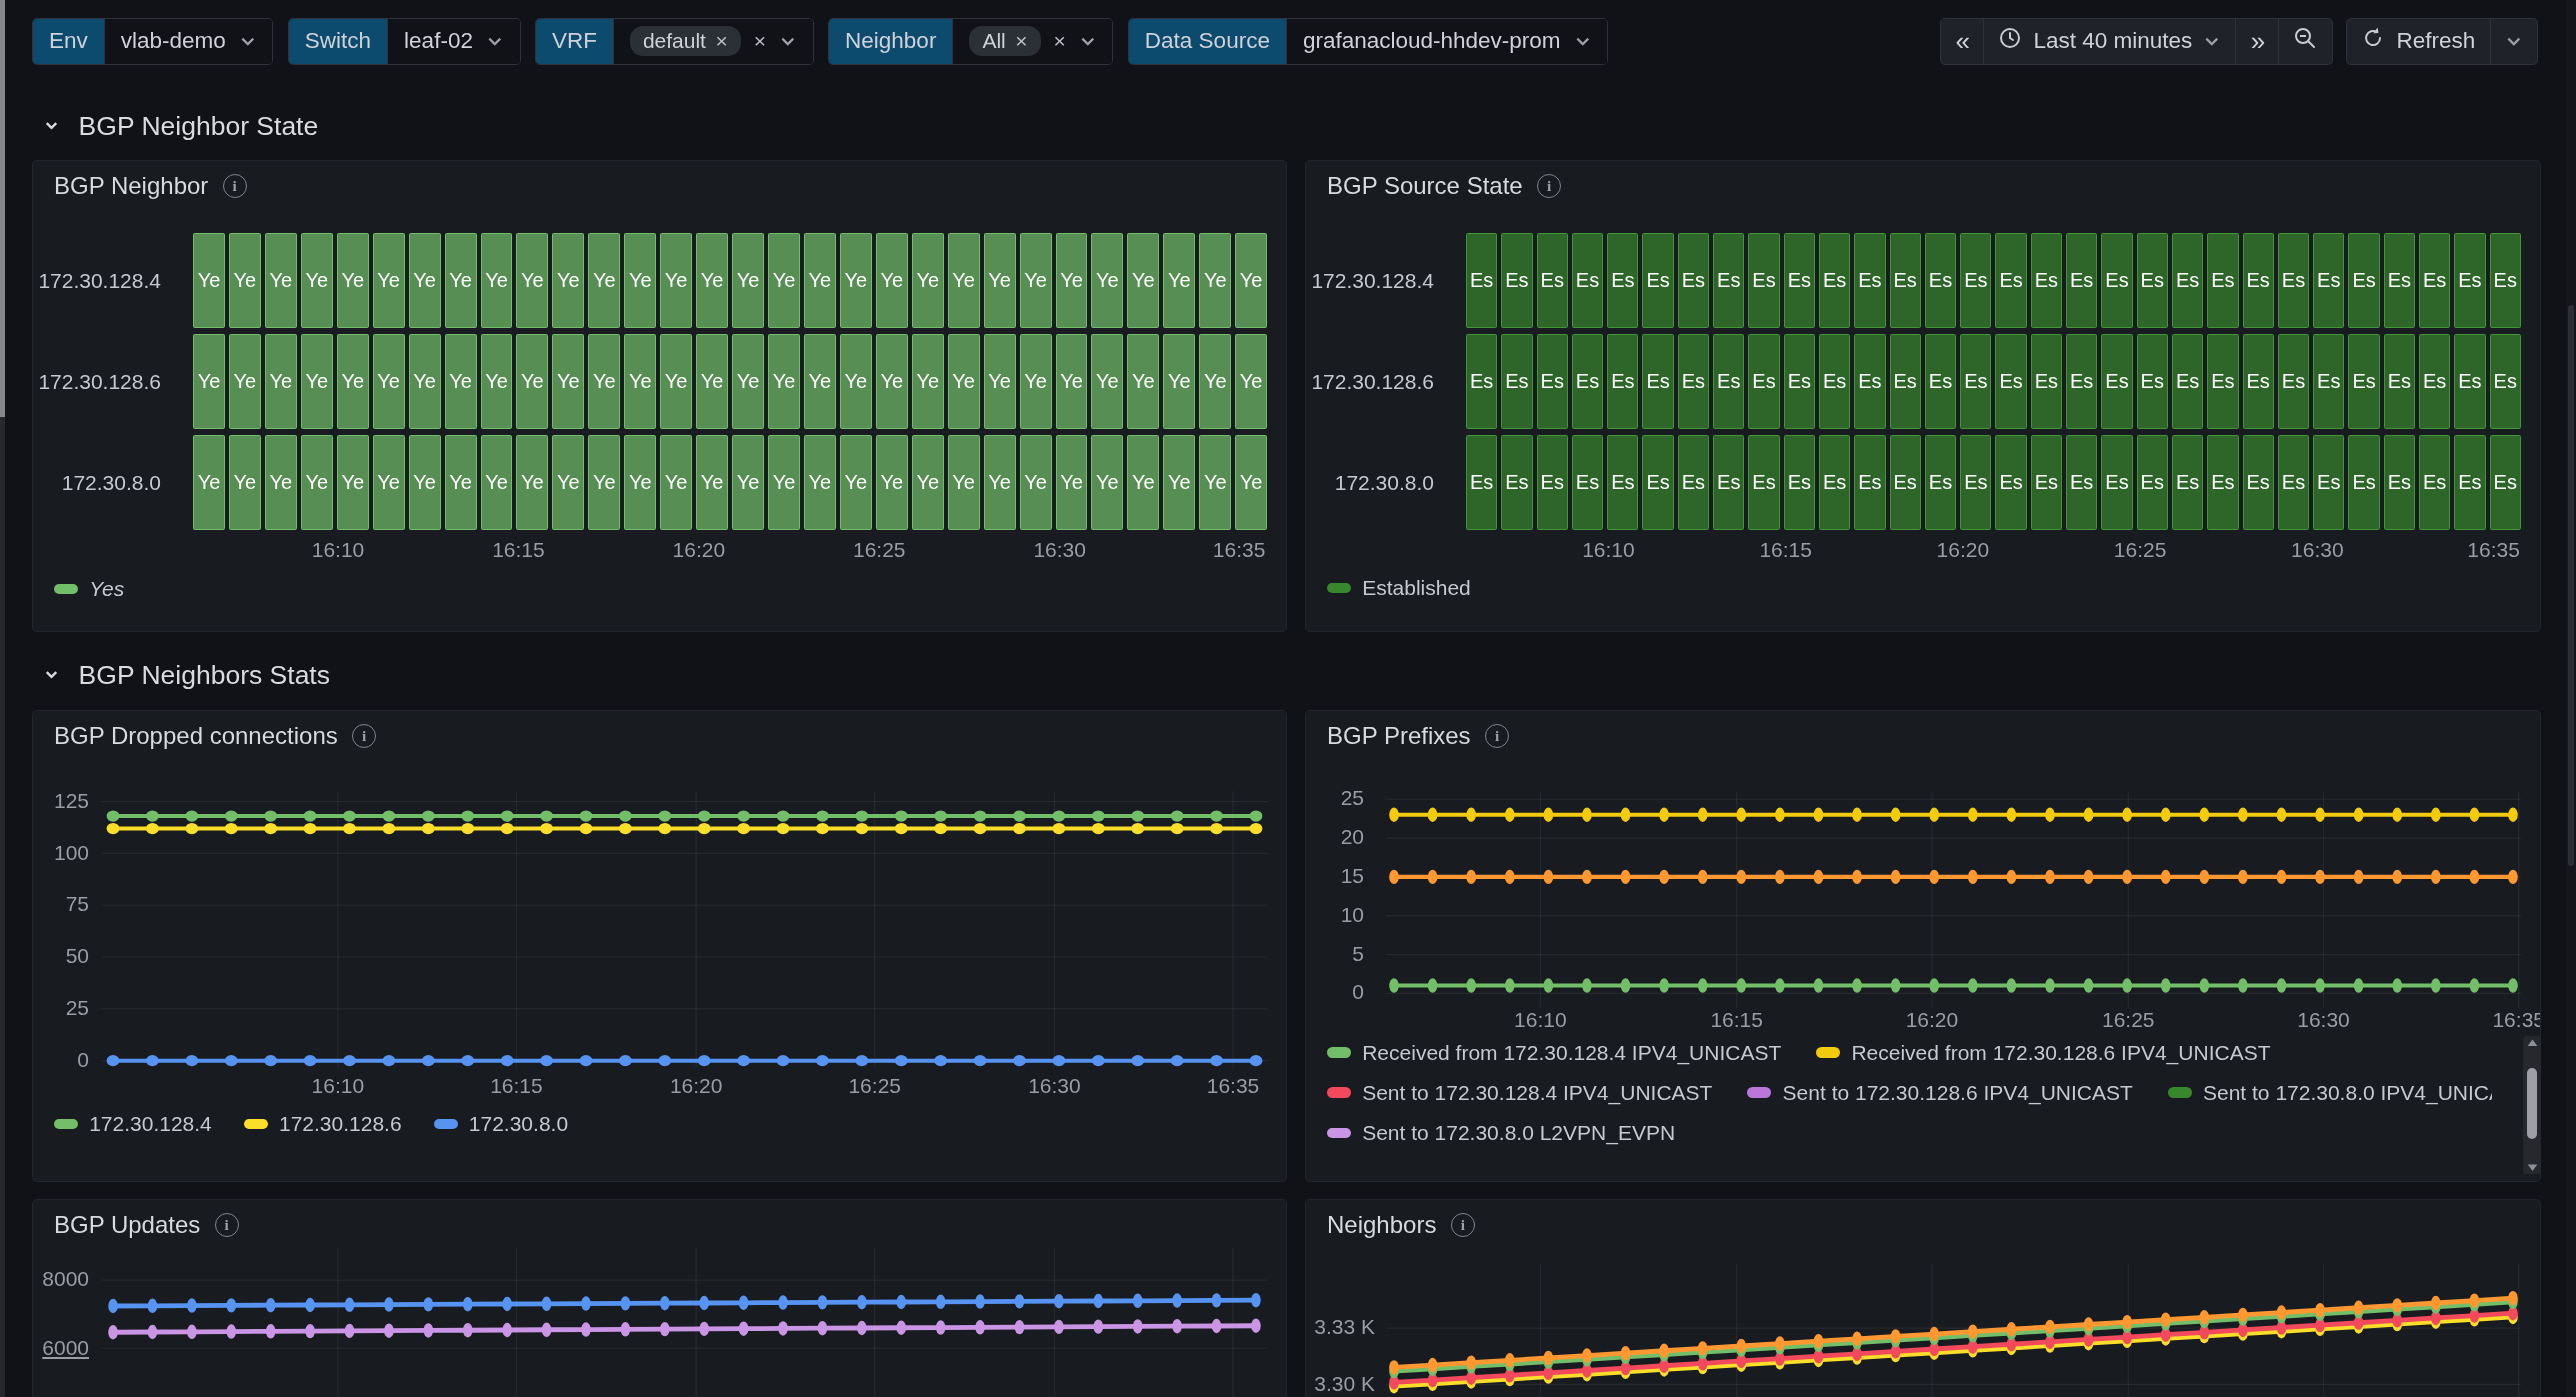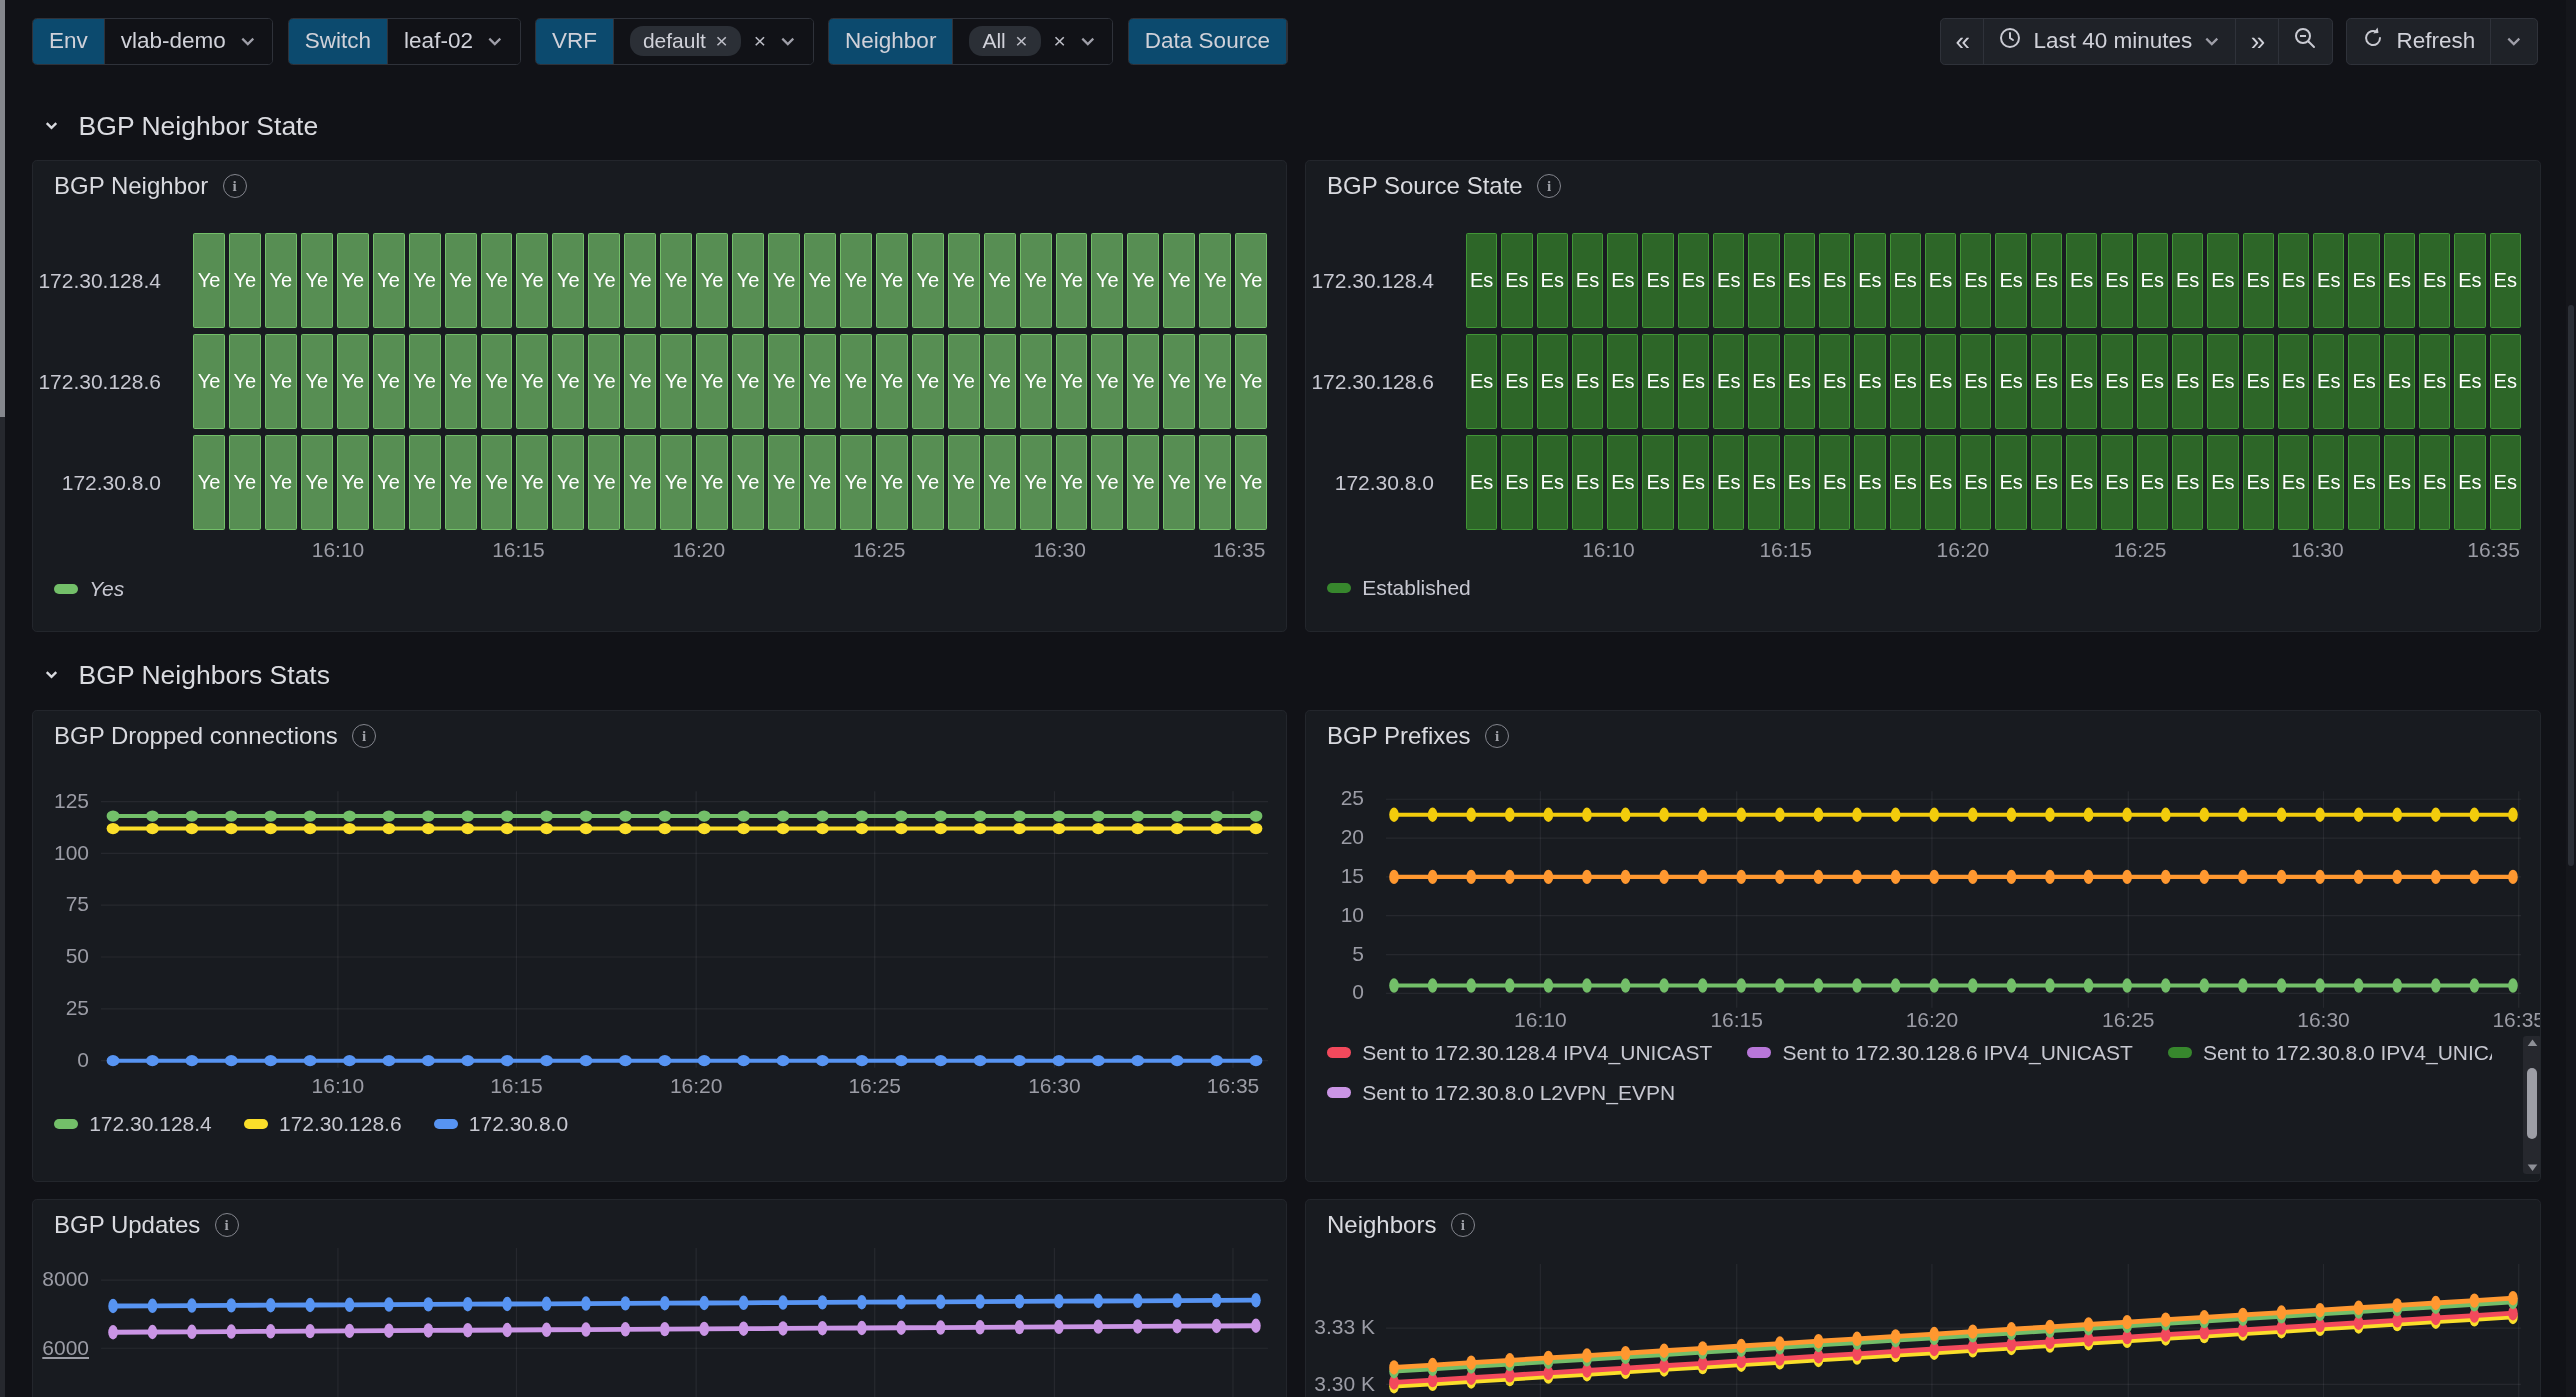--- a/index.html
+++ b/index.html
@@ -115,20 +115,28 @@
         <span class="clearx">×</span>
         <span class="chev">
             <svg width="17.6" height="17.6" viewBox="0 0 16 16">
               <path d="M3 6l5 5 5-5" stroke="#9e9ea8" stroke-width="2" fill="none"></path>
             </svg>
           </span>
       </div>
     </div>
     <div class="fgroup">
       <div class="flabel">Data Source</div>
+      <div class="fvalue">
+        <span>grafanacloud-hhdev-prom</span>
+        <span class="chev">
+            <svg width="17.6" height="17.6" viewBox="0 0 16 16">
+              <path d="M3 6l5 5 5-5" stroke="#9e9ea8" stroke-width="2" fill="none"></path>
+            </svg>
+          </span>
+      </div>
     </div>
 
     <div class="right-controls">
       <div class="tgroup">
         <div class="tseg">
             <span class="arrowtxt">«</span>
           </div>
         <div class="tseg">
           <span><svg width="24" height="24" viewBox="0 0 24 24">
                 <circle cx="12" cy="12" r="9" stroke="#c9cad2" stroke-width="2" fill="none"></circle>
@@ -684,20 +692,30 @@
         </svg>
         <div class="xlabels" style="left: 80px; width: 1135px; top: 297px;">
           <span style="left: 13.6%;">16:10</span>
           <span style="left: 30.9%;">16:15</span>
           <span style="left: 48.1%;">16:20</span>
           <span style="left: 65.4%;">16:25</span>
           <span style="left: 82.6%;">16:30</span>
           <span style="left: 99.8%;">16:35</span>
         </div>
         <div class="legend-rows" style="left: 21px; top: 327px; right: 48px; height: 132px;">
+          <div class="legend-row">
+            <div class="legend-item">
+              <span class="swatch" style="background: rgb(115, 191, 105);"></span>
+              <span>Received from 172.30.128.4 IPV4_UNICAST</span>
+            </div>
+            <div class="legend-item">
+              <span class="swatch" style="background: rgb(242, 204, 12);"></span>
+              <span>Received from 172.30.128.6 IPV4_UNICAST</span>
+            </div>
+          </div>
           <div class="legend-row">
             <div class="legend-item">
               <span class="swatch" style="background: rgb(242, 73, 92);"></span>
               <span>Sent to 172.30.128.4 IPV4_UNICAST</span>
             </div>
             <div class="legend-item">
               <span class="swatch" style="background: rgb(184, 119, 217);"></span>
               <span>Sent to 172.30.128.6 IPV4_UNICAST</span>
             </div>
             <div class="legend-item">

